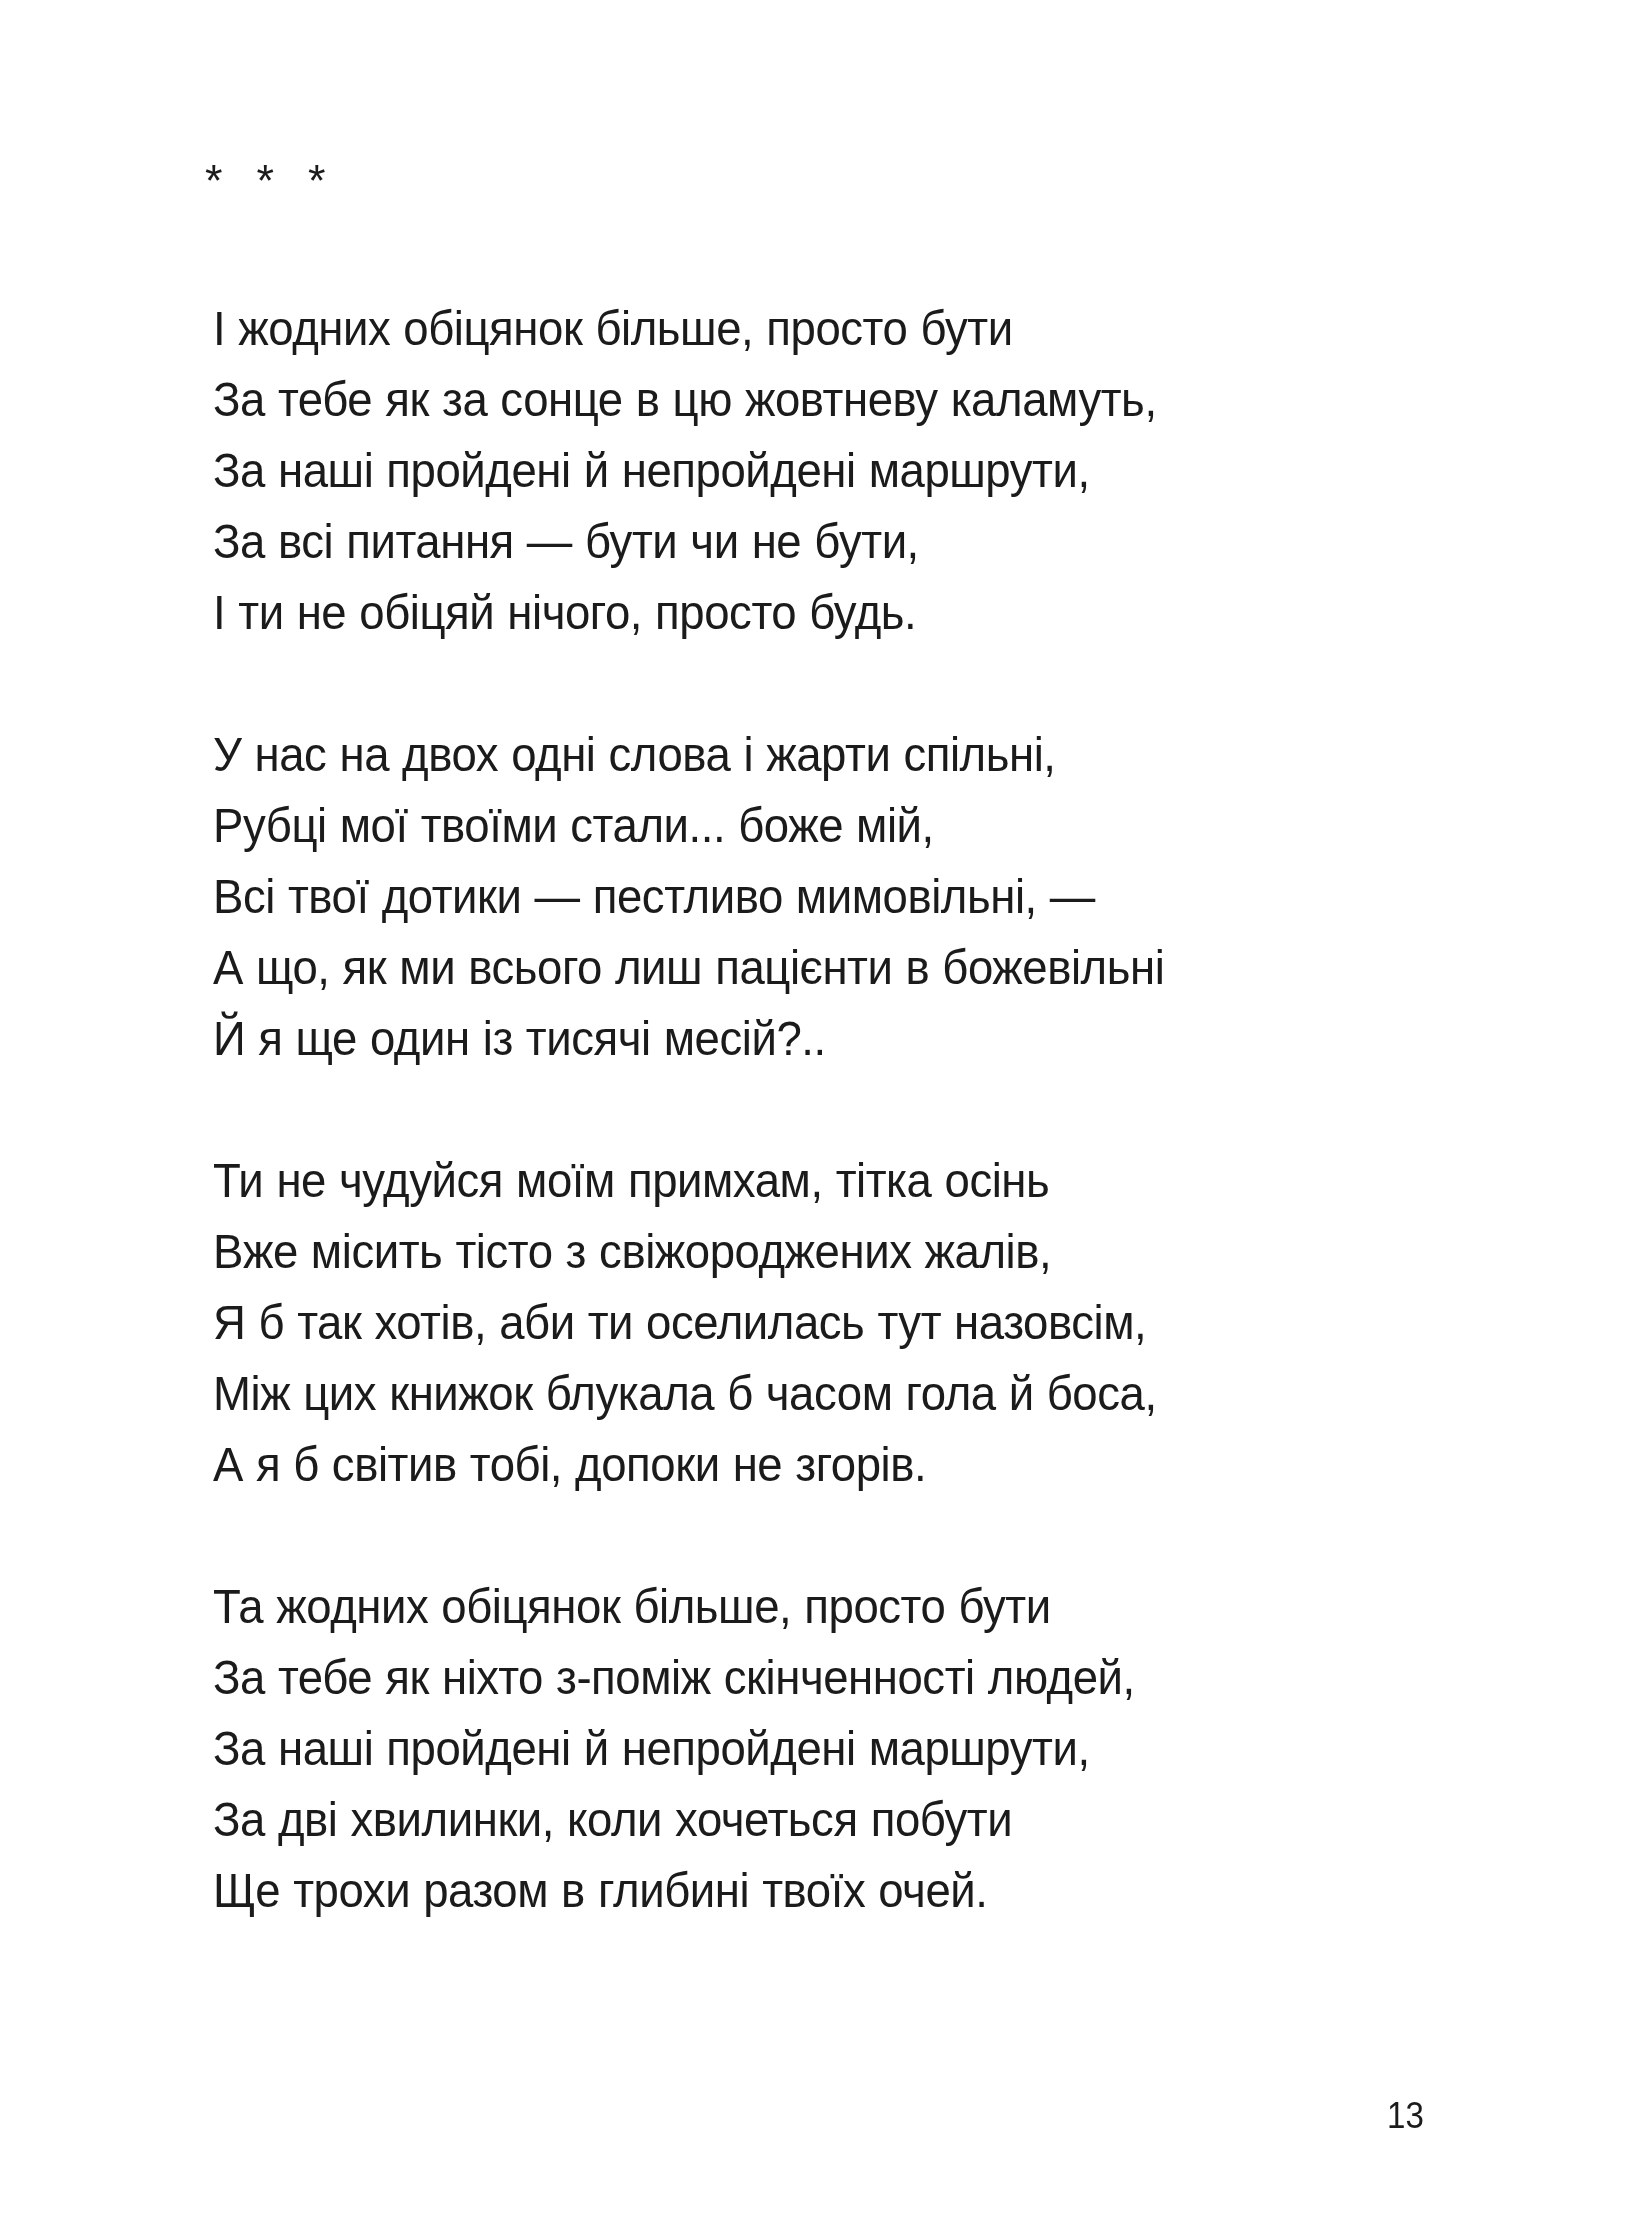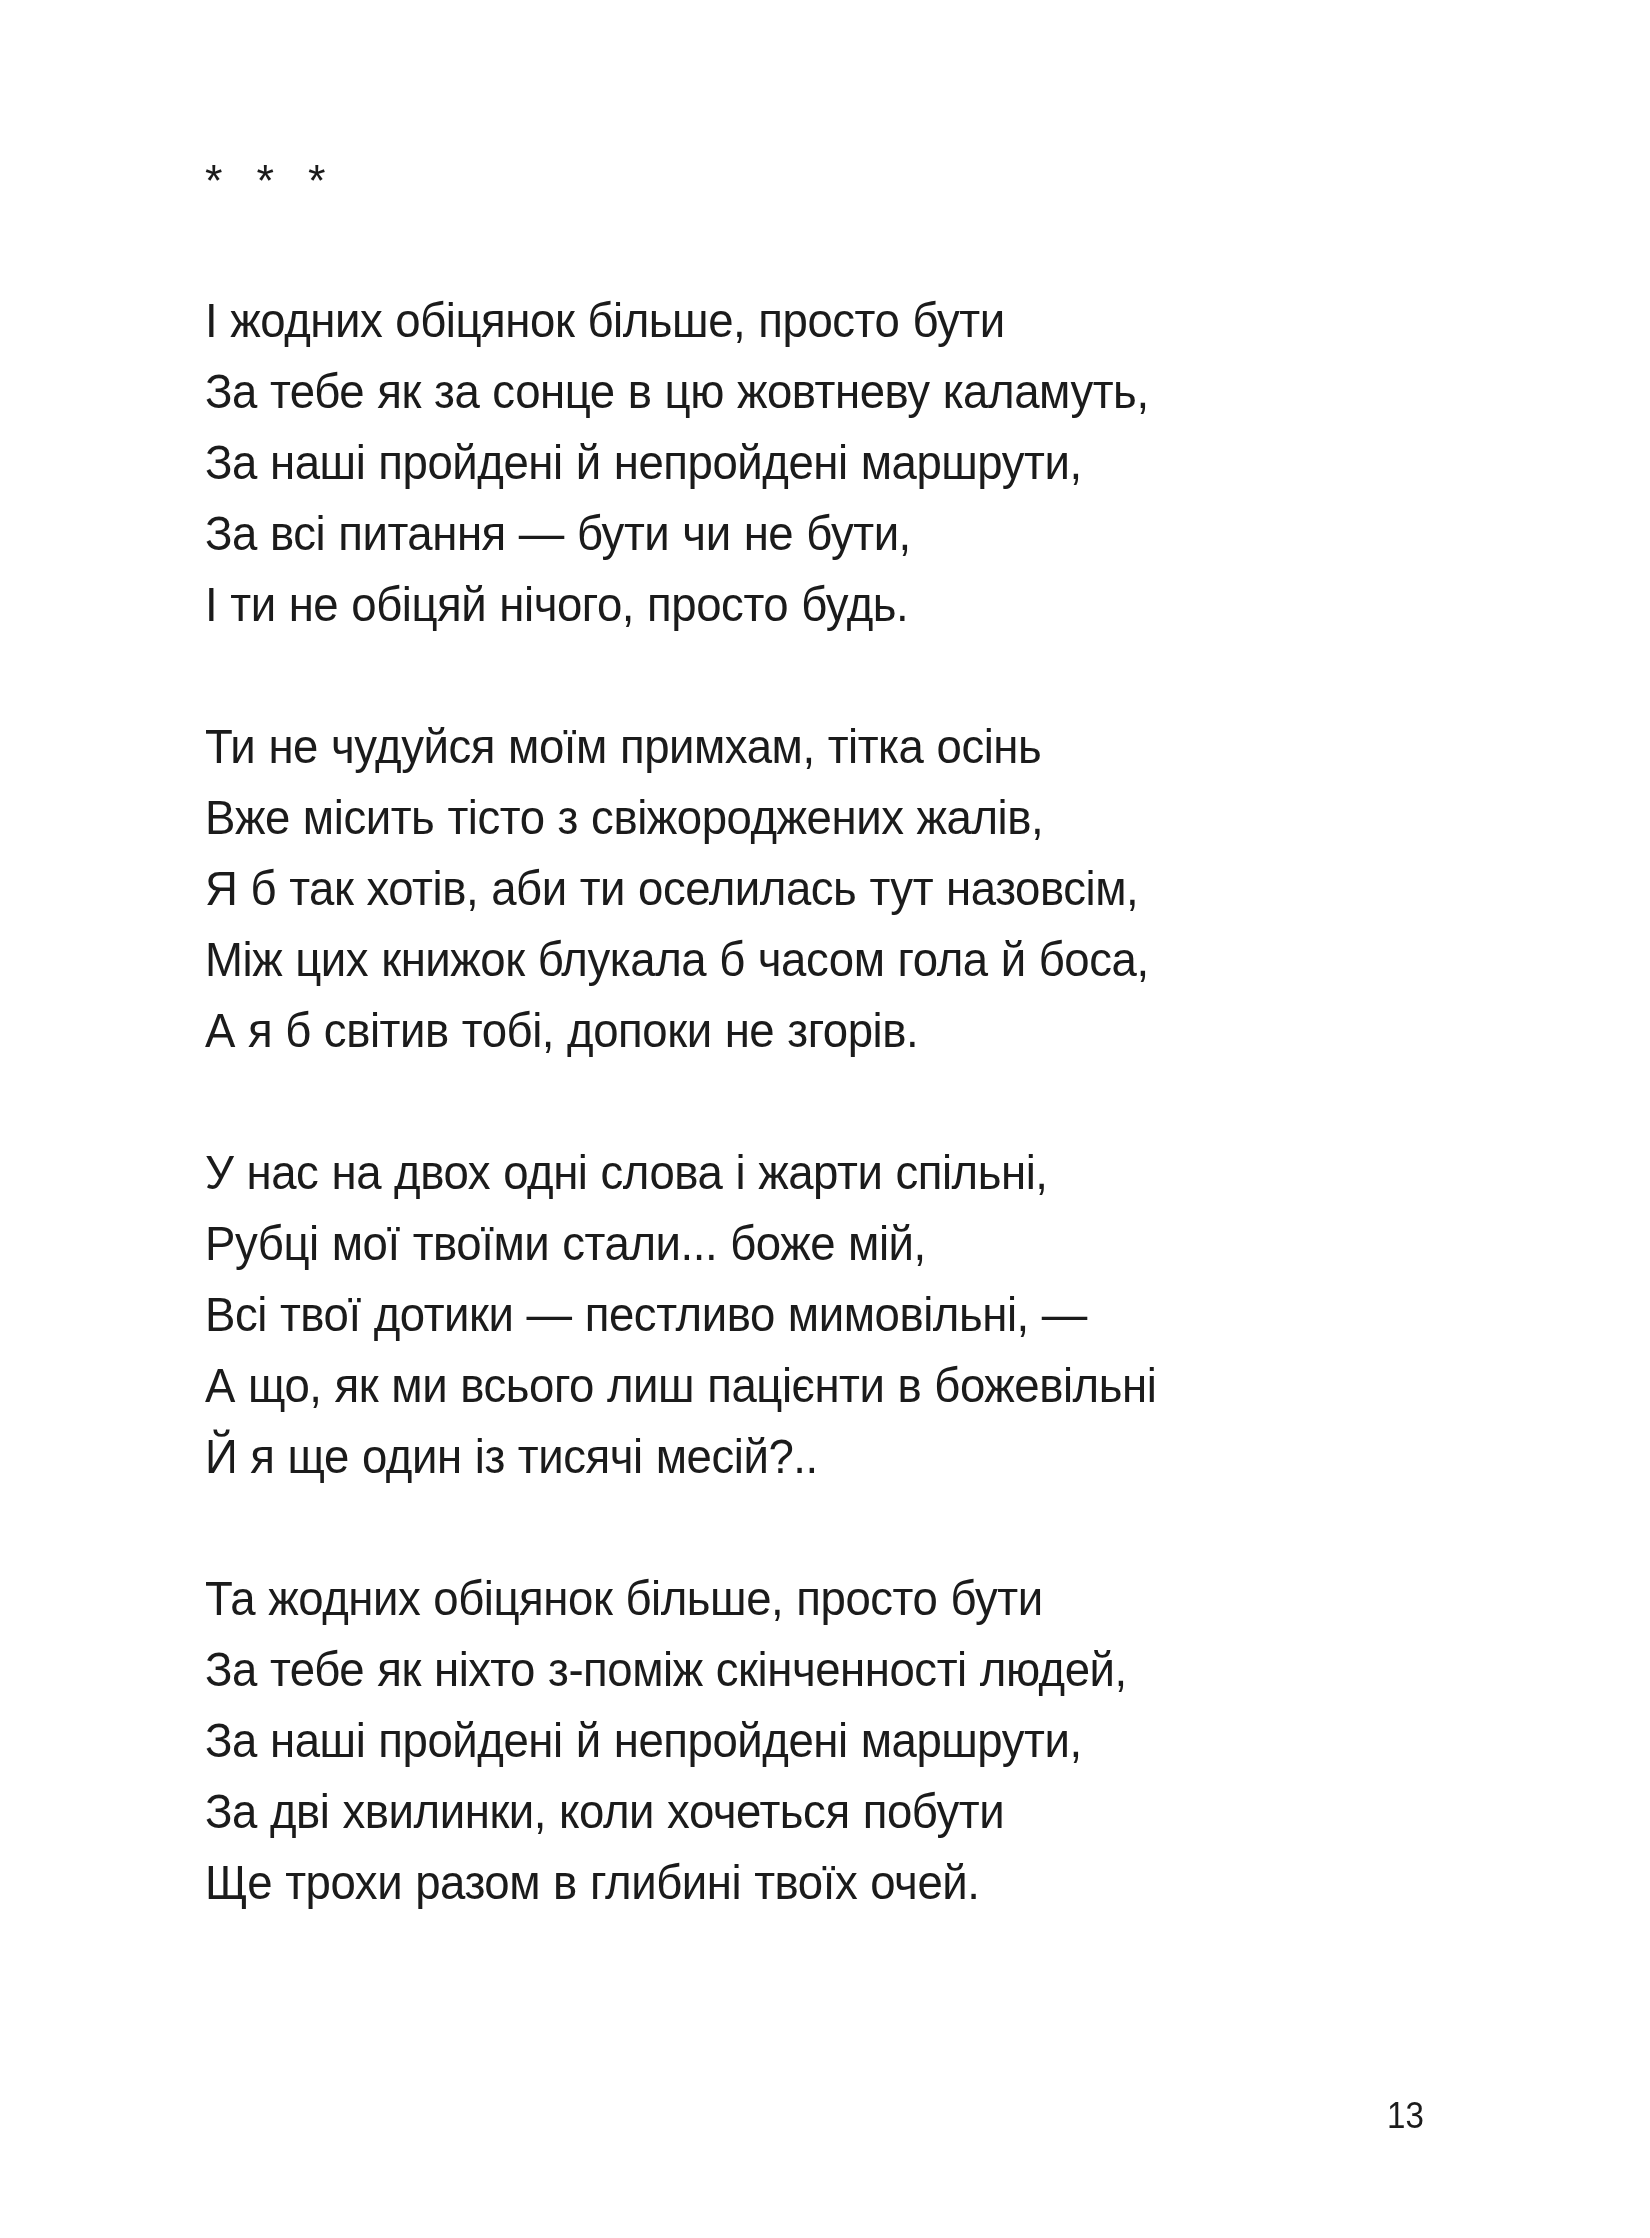--- a/index.html
+++ b/index.html
@@ -37,21 +37,21 @@
       height: 71px;
       font-size: 45px;
       letter-spacing: 10.3px;
       line-height: 71px;
       transform: translateY(1.7px);
     }
     .gap-after-divider {
       height: 71px;
     }
     .stanza {
-      margin: 0;
+      margin: 8px;
       padding: 0;
     }
     .stanza + .stanza {
       margin-top: 71px;
     }
     .line {
       display: block;
       height: 71px;
       transform-origin: left center;
       transform: scaleX(0.93);
@@ -77,33 +77,33 @@
 
     <div class="stanza">
       <span class="line">І жодних обіцянок більше, просто бути</span>
       <span class="line">За тебе як за сонце в цю жовтневу каламуть,</span>
       <span class="line">За наші пройдені й непройдені маршрути,</span>
       <span class="line">За всі питання — бути чи не бути,</span>
       <span class="line">І ти не обіцяй нічого, просто будь.</span>
     </div>
 
     <div class="stanza">
+      <span class="line">У нас на двох одні слова і жарти спільні,</span>
+      <span class="line">Рубці мої твоїми стали... боже мій,</span>
+      <span class="line">Всі твої дотики — пестливо мимовільні, —</span>
+      <span class="line">А що, як ми всього лиш пацієнти в божевільні</span>
+      <span class="line">Й я ще один із тисячі месій?..</span>
+    </div>
+
+    <div class="stanza">
       <span class="line">Ти не чудуйся моїм примхам, тітка осінь</span>
       <span class="line">Вже місить тісто з свіжороджених жалів,</span>
       <span class="line">Я б так хотів, аби ти оселилась тут назовсім,</span>
       <span class="line">Між цих книжок блукала б часом гола й боса,</span>
       <span class="line">А я б світив тобі, допоки не згорів.</span>
-    </div>
-
-    <div class="stanza">
-      <span class="line">У нас на двох одні слова і жарти спільні,</span>
-      <span class="line">Рубці мої твоїми стали... боже мій,</span>
-      <span class="line">Всі твої дотики — пестливо мимовільні, —</span>
-      <span class="line">А що, як ми всього лиш пацієнти в божевільні</span>
-      <span class="line">Й я ще один із тисячі месій?..</span>
     </div>
 
     <div class="stanza">
       <span class="line">Та жодних обіцянок більше, просто бути</span>
       <span class="line">За тебе як ніхто з-поміж скінченності людей,</span>
       <span class="line">За наші пройдені й непройдені маршрути,</span>
       <span class="line">За дві хвилинки, коли хочеться побути</span>
       <span class="line">Ще трохи разом в глибині твоїх очей.</span>
     </div>
   </div>

